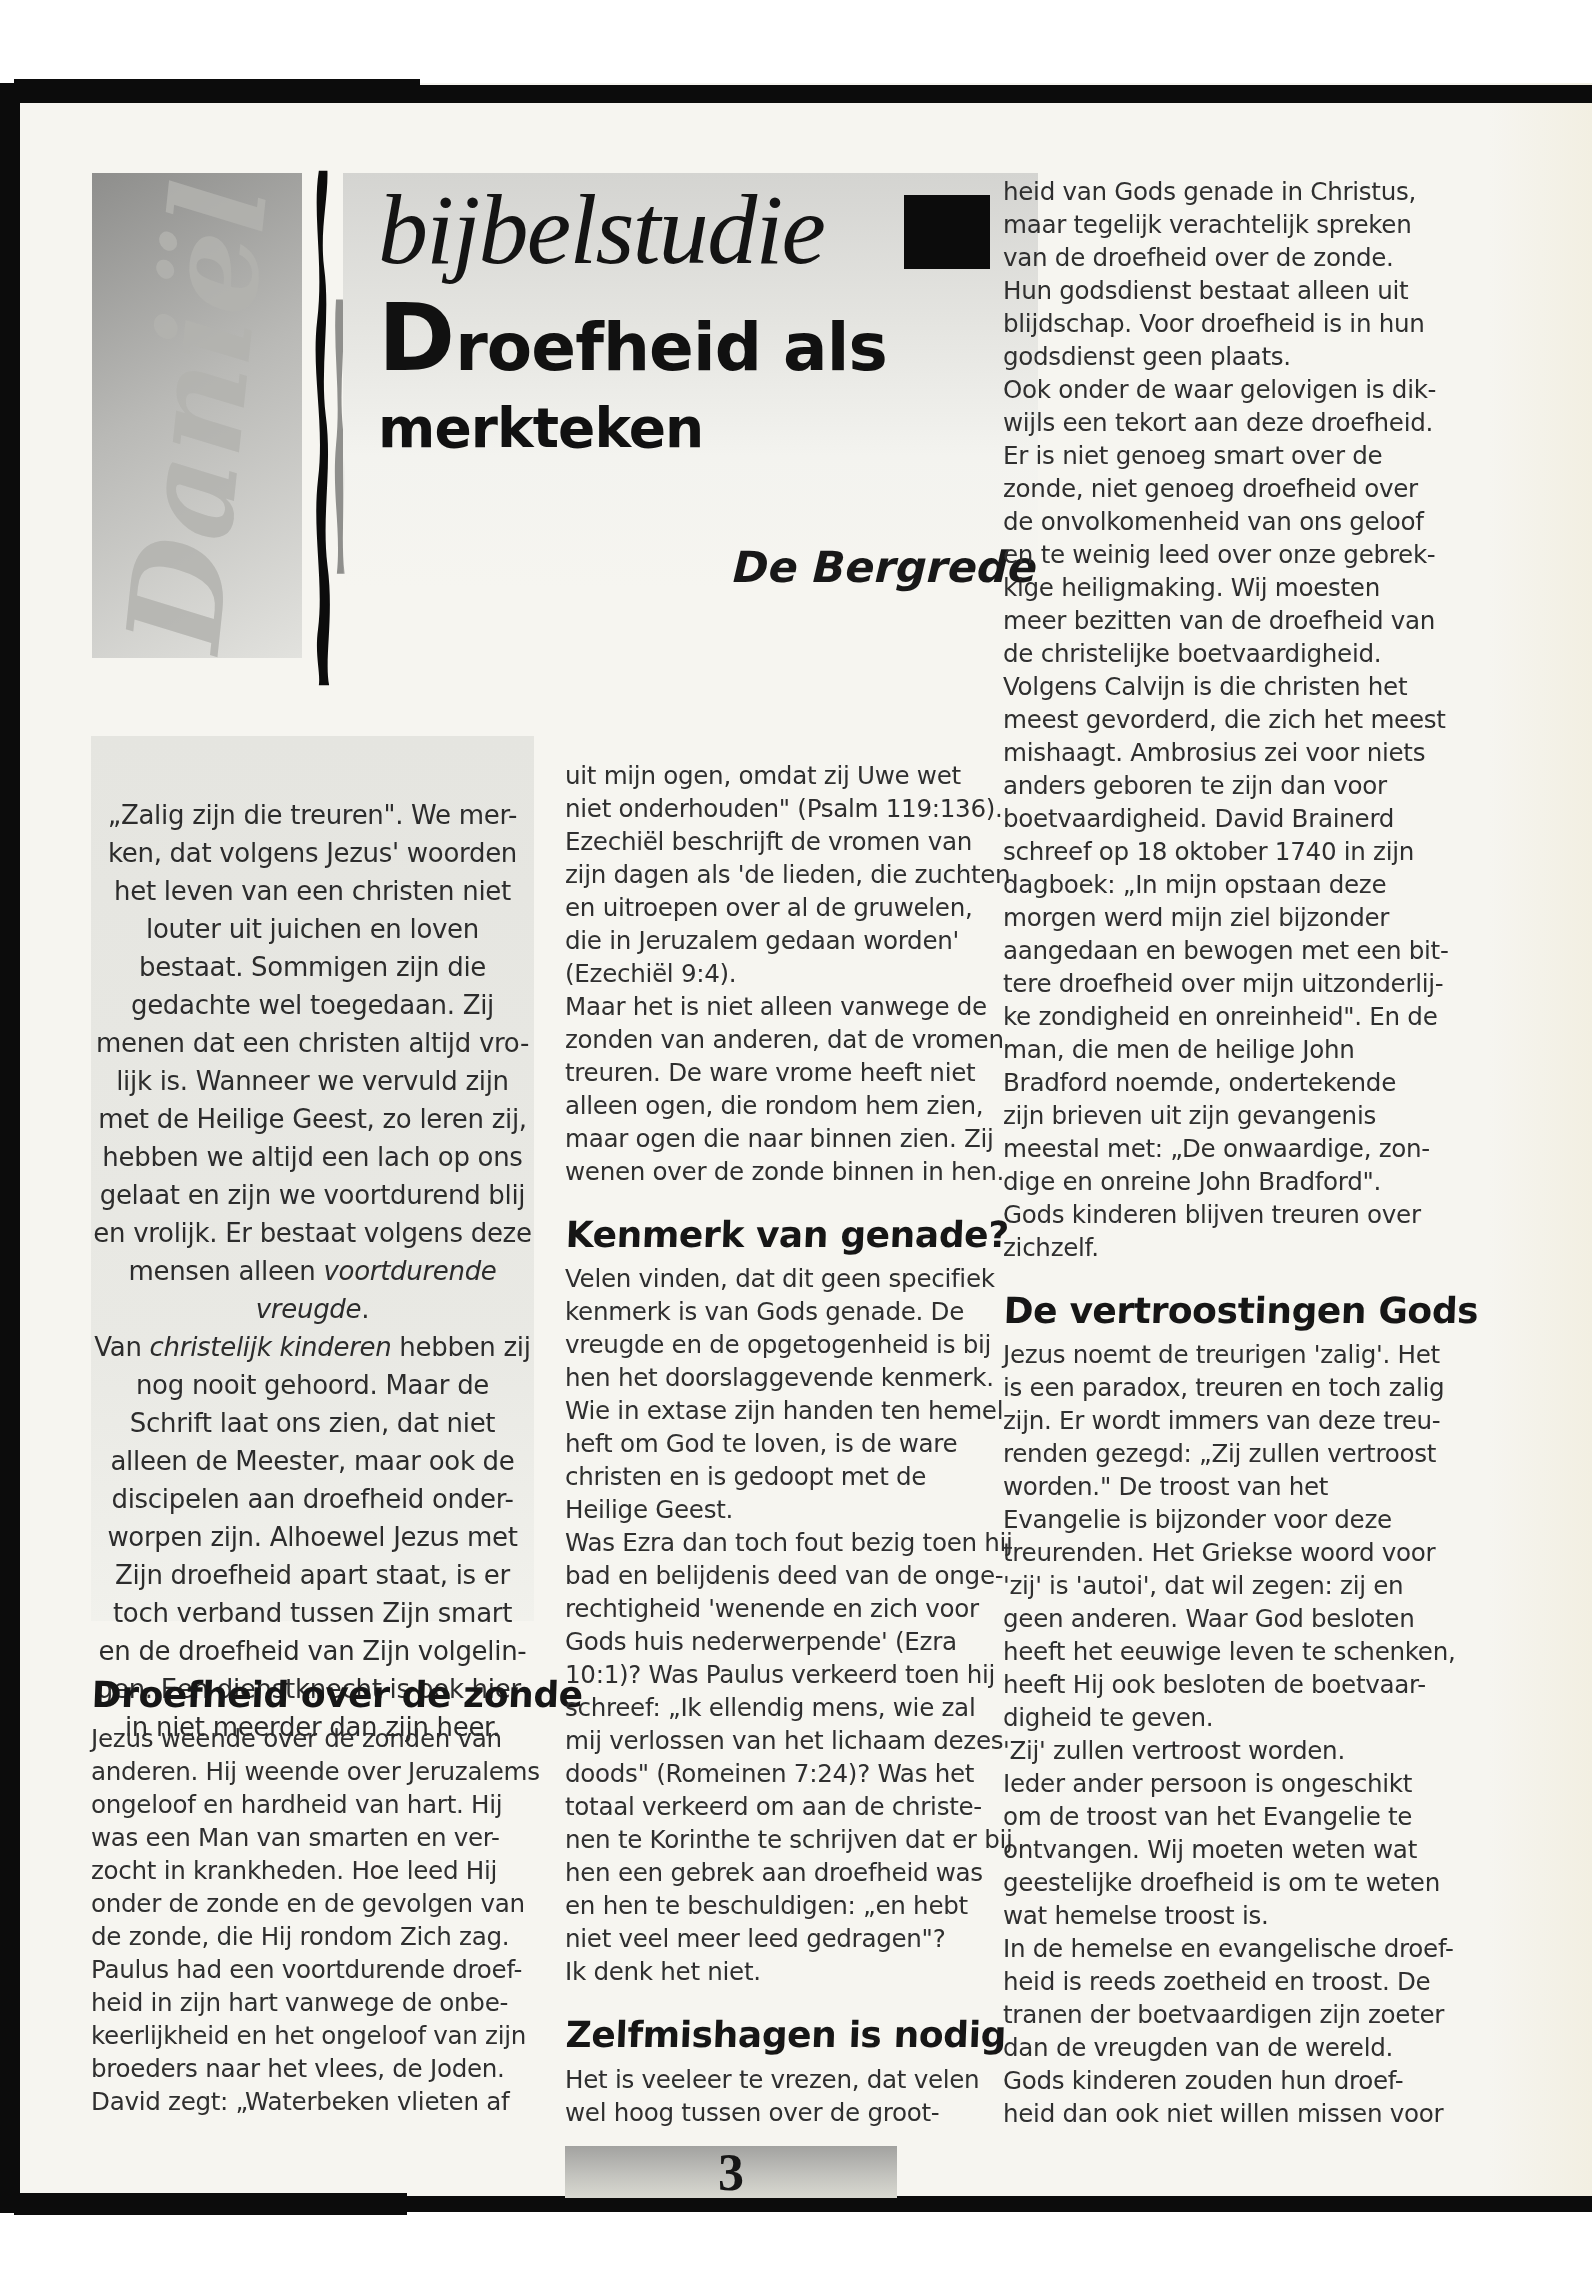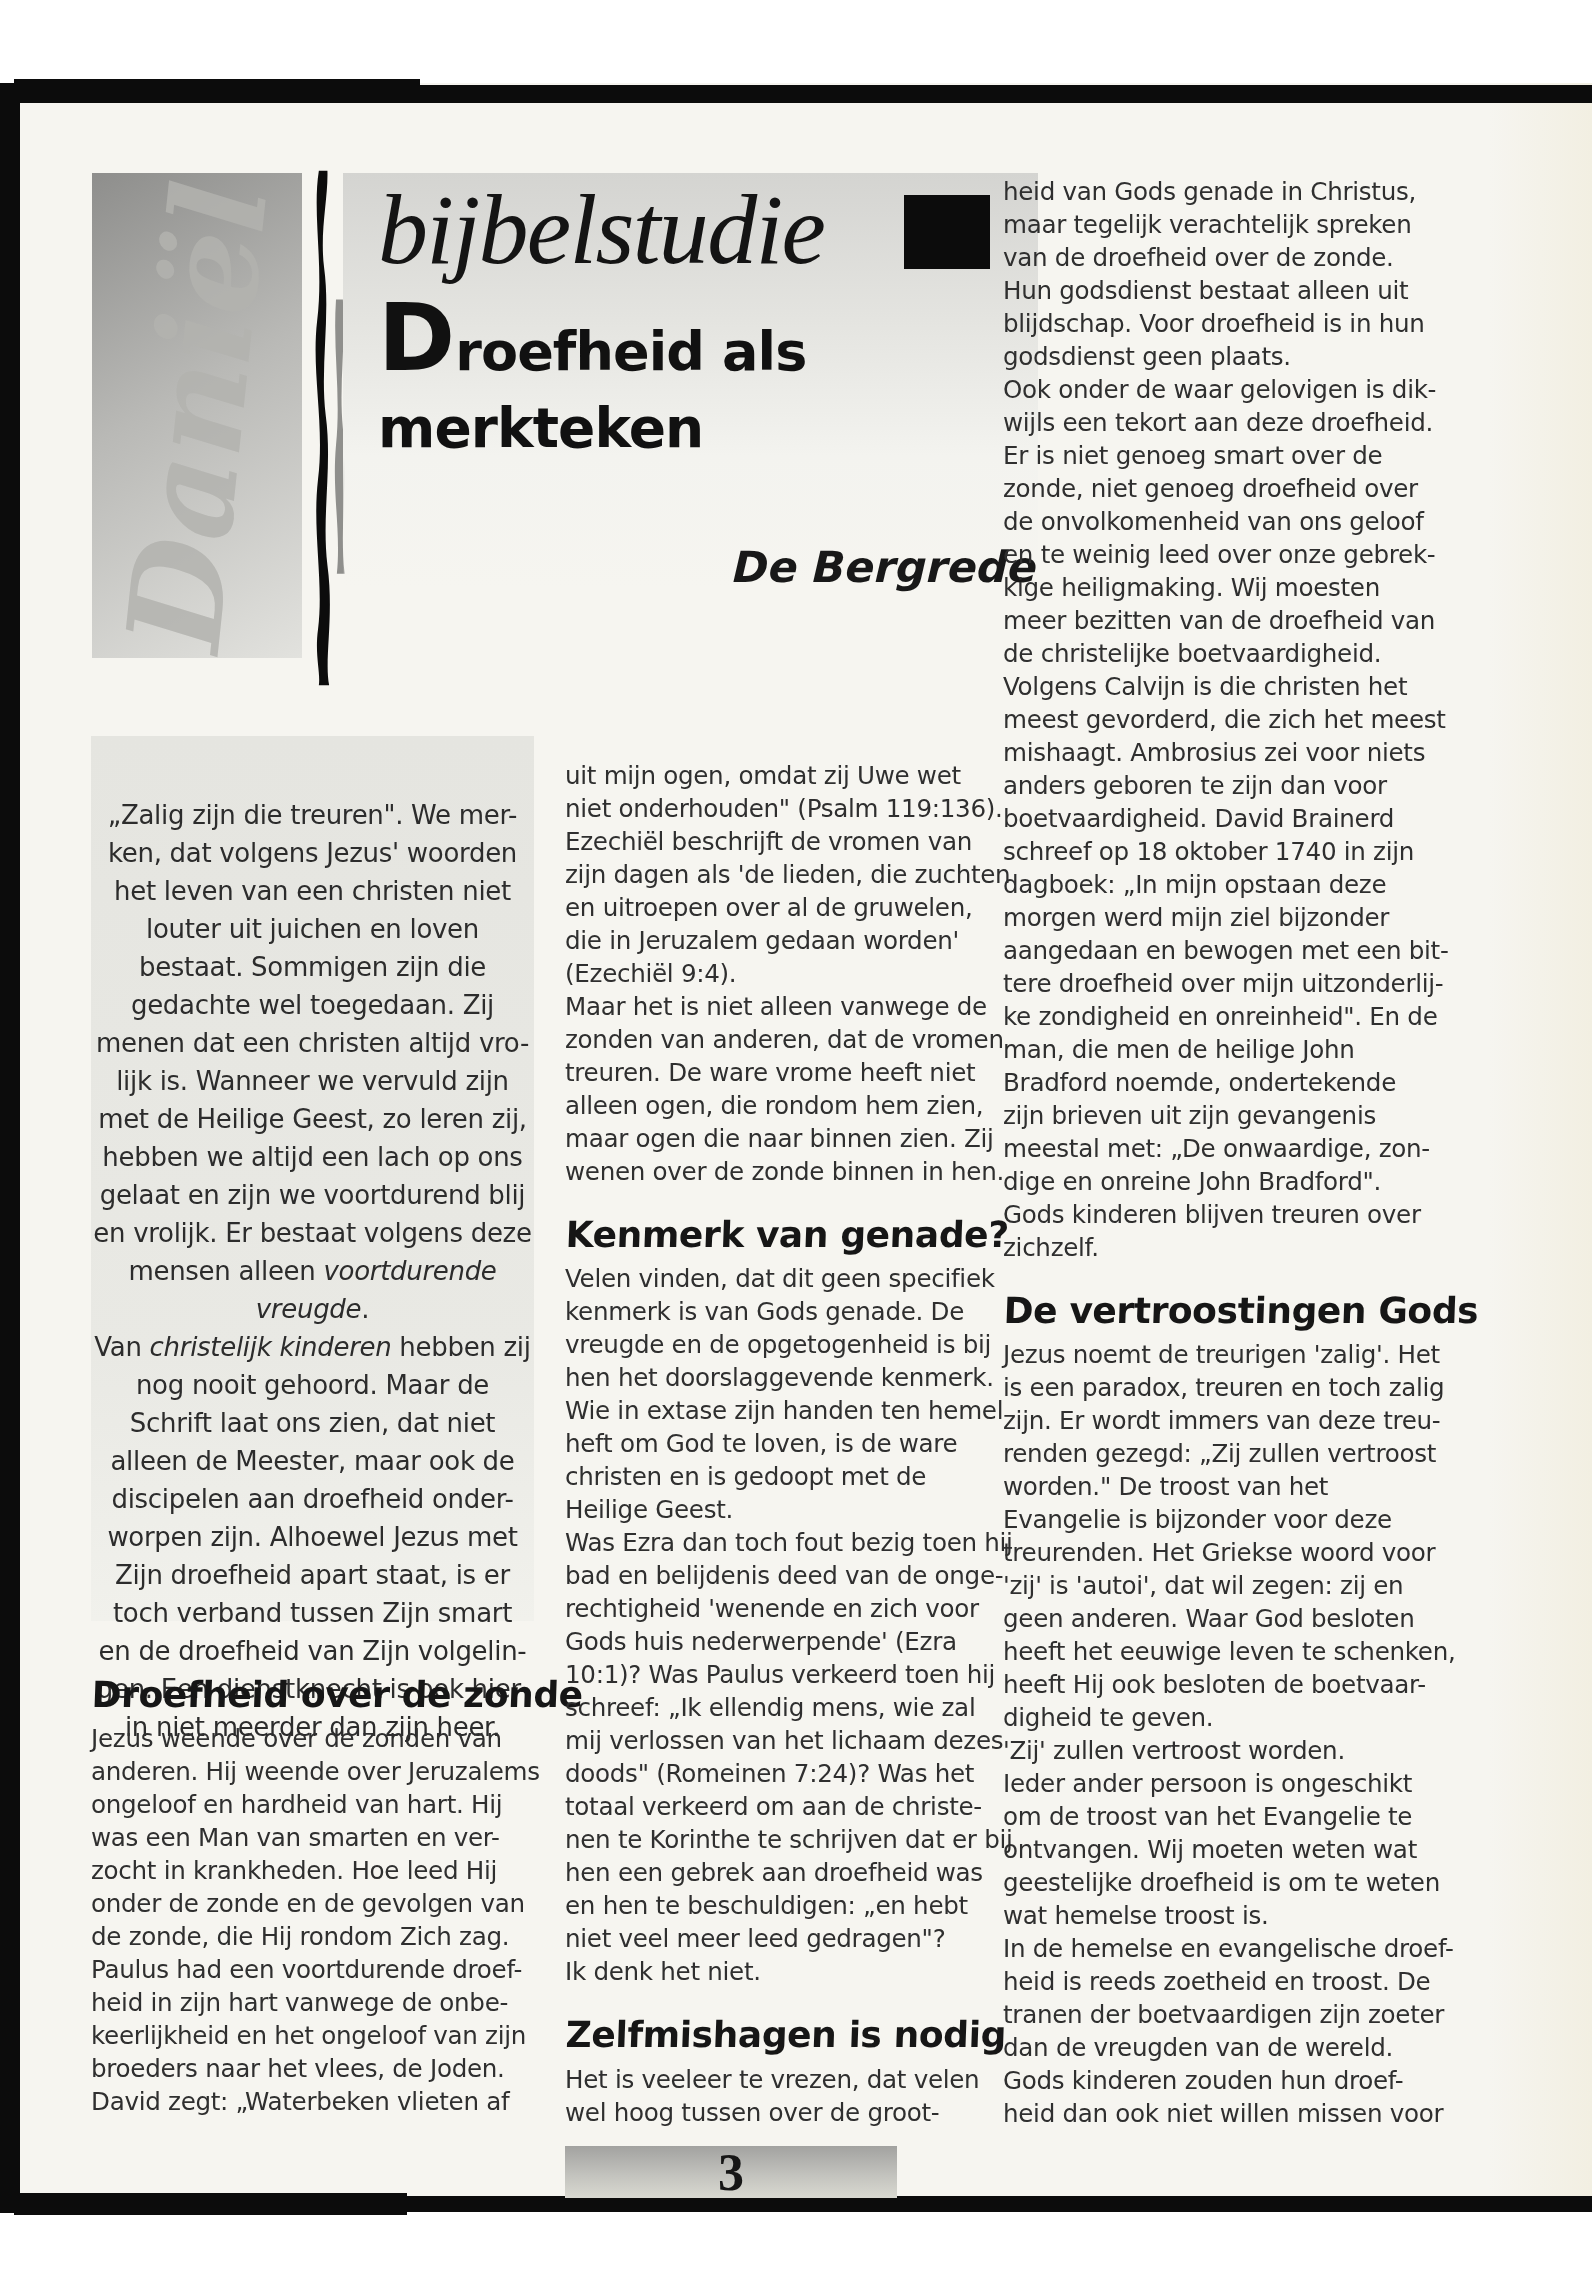--- a/index.html
+++ b/index.html
@@ -24,21 +24,21 @@
           color:#b3b3af;opacity:.85;white-space:nowrap;}
   .divider{position:absolute;left:300px;top:169px;width:48px;height:518px;}
   .titleblock{position:absolute;left:343px;top:173px;width:695px;height:488px;
           background:linear-gradient(#d4d4d1 0%,#e4e4e0 30%,#f3f3ef 58%,rgba(246,245,240,0) 85%);}
   .sectiontitle{position:absolute;left:35px;top:1.7px;font-family:"Liberation Serif",serif;
           font-weight:400;font-size:100px;line-height:1.1;letter-spacing:-1.7px;color:#141414;white-space:nowrap;font-style:italic;}
   .blacksquare{position:absolute;left:561px;top:22.4px;width:86px;height:74px;background:#0c0c0c;}
   .articletitle{position:absolute;left:35px;top:119px;display:flex;align-items:baseline;
           font-weight:700;color:#111;}
   .articletitle .big{font-size:93px;line-height:1;}
-  .articletitle .rest{font-size:54px;line-height:1;letter-spacing:-0.9px;}
+  .articletitle .rest{font-size:66px;line-height:1;letter-spacing:-0.9px;}
   .articletitle2{position:absolute;left:35px;top:223px;font-weight:700;font-size:55px;
           letter-spacing:-0.9px;color:#111;}
   .subtitle{position:absolute;left:390px;top:369px;font-weight:700;font-style:italic;
           font-size:43px;letter-spacing:0px;color:#181818;transform:skewX(-2deg);white-space:nowrap;}
 
   
   .introbox{position:absolute;left:91px;top:736px;width:443px;height:885px;
           background:linear-gradient(#e5e5e0 0%,#e9e9e4 70%,#f1f1ec 100%);}
   .intro-text{position:absolute;left:-15.5px;top:22.4px;width:474px;text-align:center;
           white-space:pre-line;font-size:26px;line-height:38px;letter-spacing:-0.3px;color:#2c2c2c;}

